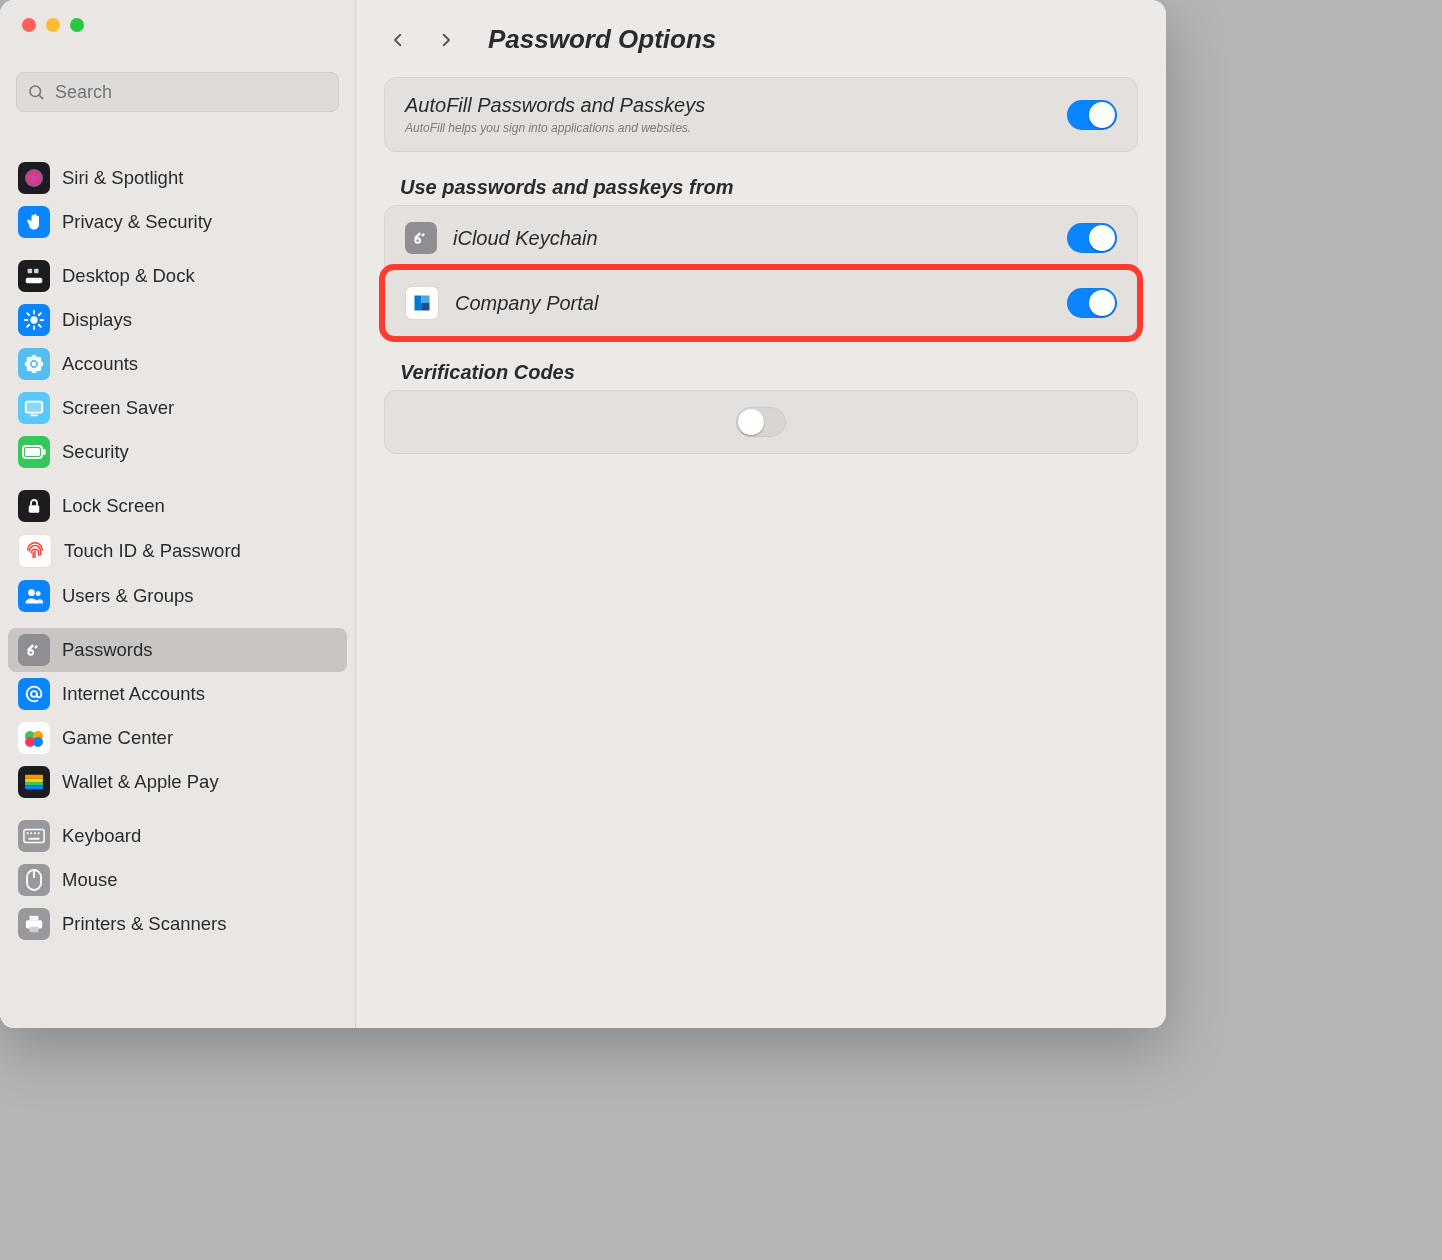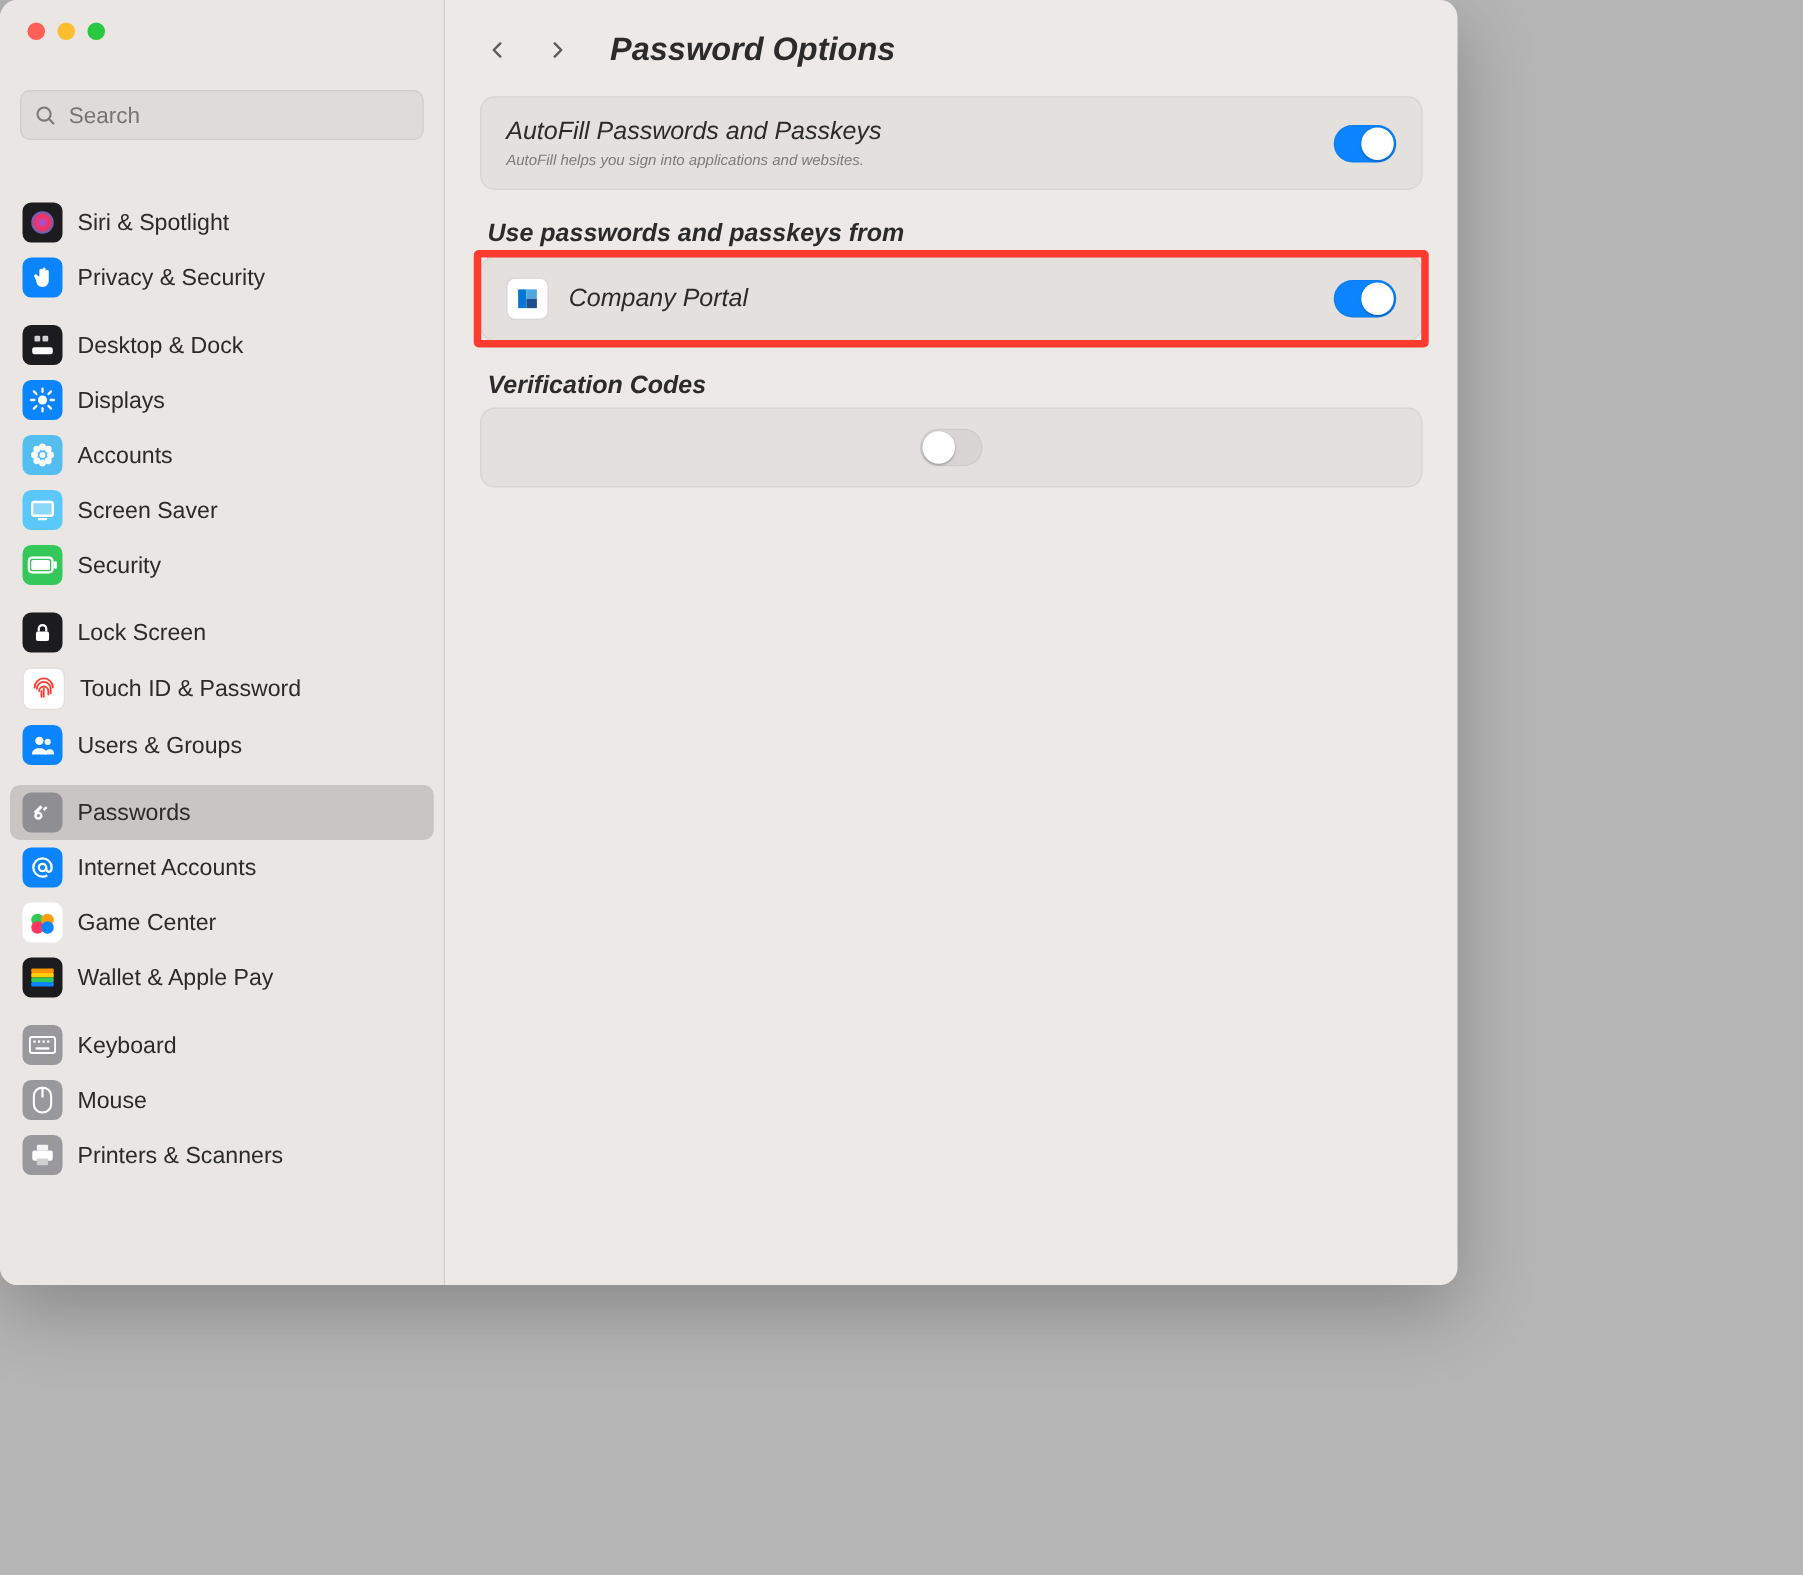--- a/index.html
+++ b/index.html
@@ -142,20 +142,21 @@
   .row .txt{flex:1;}
   .row .title{
     font-size:20px;color:var(--text);
   }
   .row .desc{
     font-size:12px;color:var(--text-sub);margin-top:4px;
   }
   .section-title{
     font-size:20px;font-weight:700;color:var(--text);
     padding:0 6px 6px 6px;
+    margin-left:10px;
   }
   .app-icon{
     width:32px;height:32px;border-radius:7px;
     display:flex;align-items:center;justify-content:center;flex:0 0 auto;
   }
   
   .toggle{
     width:50px;height:30px;border-radius:15px;position:relative;flex:0 0 auto;
     background:var(--toggle-off);
     box-shadow:inset 0 0 0 1px rgba(0,0,0,.05);
@@ -163,21 +164,21 @@
   .toggle .knob{
     position:absolute;top:2px;left:2px;width:26px;height:26px;border-radius:50%;
     background:#fff;box-shadow:0 1px 2px rgba(0,0,0,.3);
     transition:left .15s;
   }
   .toggle.on{background:var(--accent);}
   .toggle.on .knob{left:22px;}
   
   .highlight-wrap{
     border:6px solid var(--highlight);
-    border-radius:4px;
+    border-radius:15px;
     margin:-6px;
   }
   .highlight-wrap .row{border-top:none;}
 </style>
 </head>
 <body>
 
 <div class="window">
 
   <aside class="sidebar">
@@ -436,20 +437,36 @@
           </div>
           <div class="toggle on">
               <div class="knob"></div>
             </div>
         </div>
       </div>
 
       <div>
         <div class="section-title">Use passwords and passkeys from</div>
         <div class="card" id="providers-card">
+            <div class="row">
+              <div class="app-icon" style="background: rgb(142, 142, 147);">
+                <svg width="20" height="20" viewBox="0 0 24 24" fill="#ffffff">
+                  <circle cx="8" cy="15" r="4"></circle>
+                  <circle cx="8" cy="15" r="1.5" fill="#8e8e93"></circle>
+                  <rect x="10" y="5" width="3" height="9" transform="rotate(45 10 5)"></rect>
+                  <rect x="15" y="6" width="2.5" height="4" transform="rotate(45 15 6)"></rect>
+                </svg>
+              </div>
+              <div class="txt">
+                <div class="title">iCloud Keychain</div>
+              </div>
+              <div class="toggle on">
+                <div class="knob"></div>
+              </div>
+            </div>
             <div class="highlight-wrap">
               <div class="row">
                 <div class="app-icon" style="background: rgb(255, 255, 255); border: 1px solid rgb(217, 214, 211);">
                   <svg width="20" height="20" viewBox="0 0 24 24">
                     <rect x="3" y="3" width="8" height="18" fill="#0078d4"></rect>
                     <rect x="11" y="3" width="10" height="9" fill="#50a7e0"></rect>
                     <rect x="11" y="12" width="10" height="9" fill="#1f4e8c"></rect>
                   </svg>
                 </div>
                 <div class="txt">

